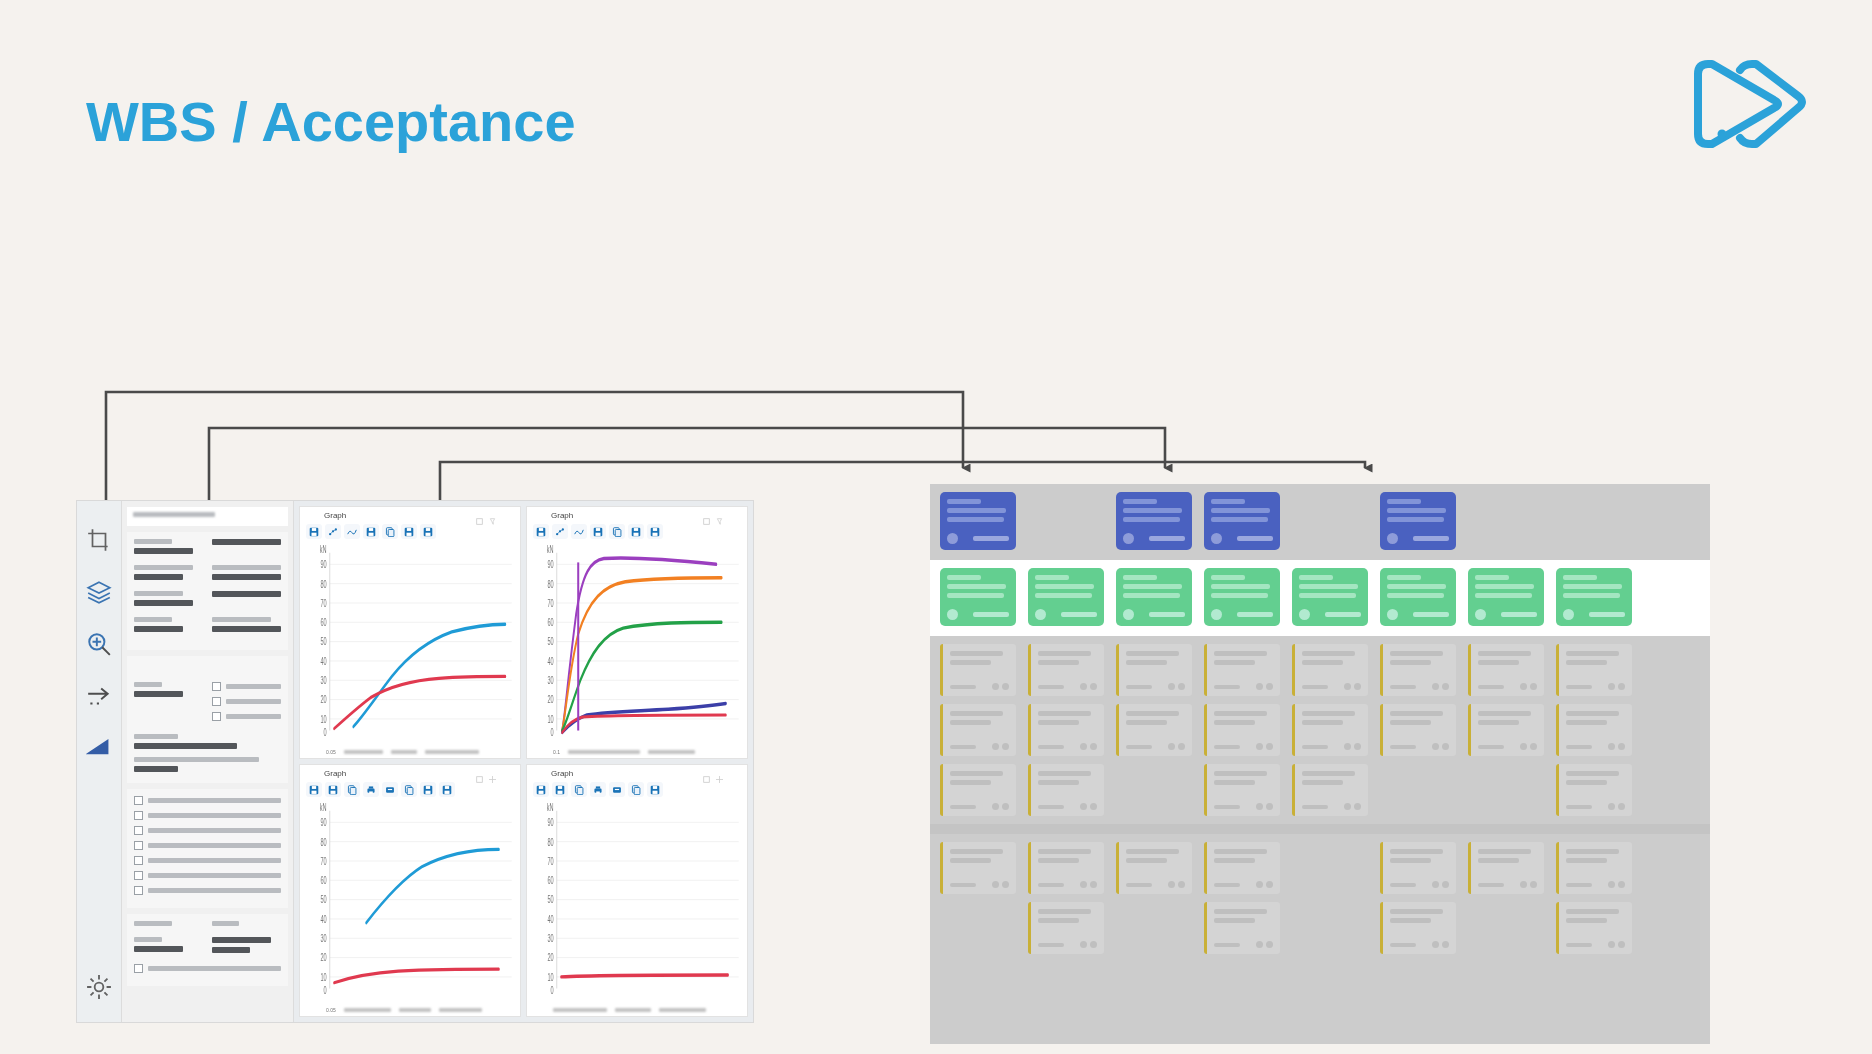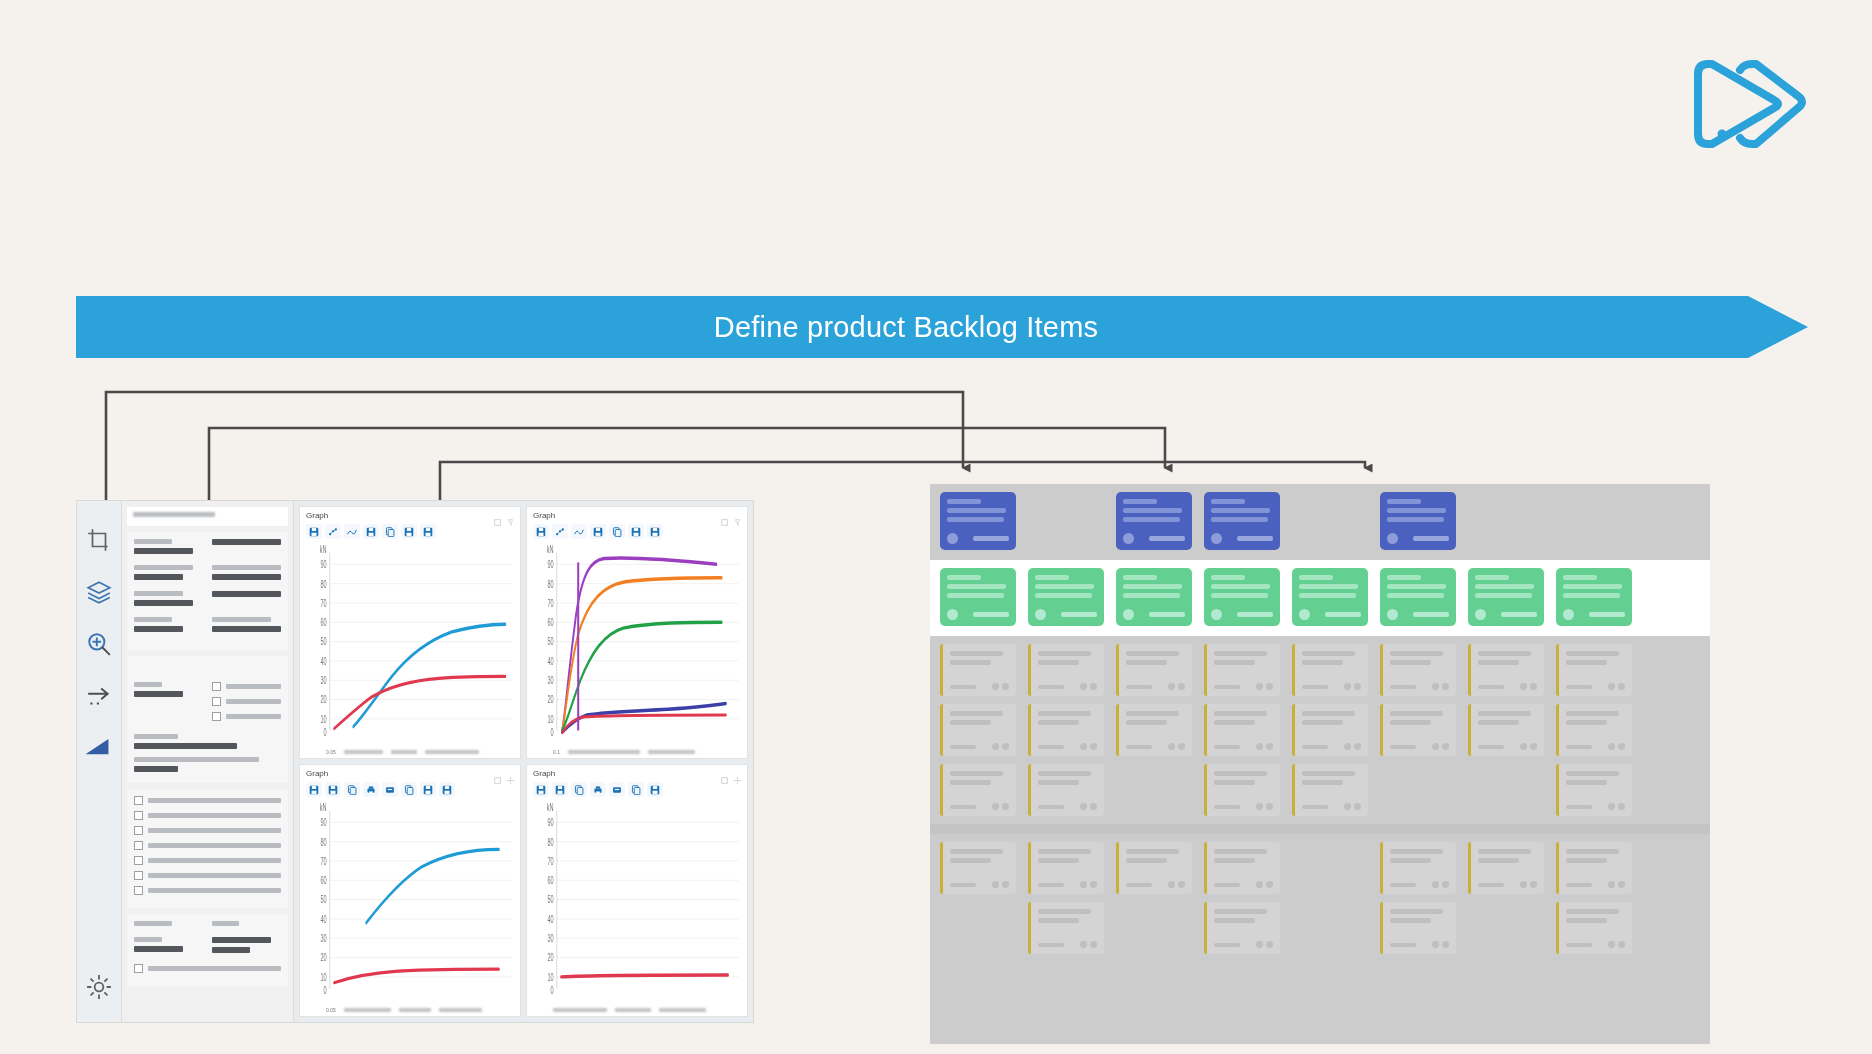--- a/index.html
+++ b/index.html
@@ -74,21 +74,21 @@
   .bl.w40{width:40%;} .bl.w55{width:55%;} .bl.w70{width:70%;}
   .bl.w85{width:85%;} .bl.w100{width:100%;} .bl.w30{width:30%;}
   .chk-row{display:flex;align-items:center;gap:5px;margin-bottom:6px;}
   .chk{width:7px;height:7px;border:1px solid #9aa0a6;background:#fff;flex:0 0 7px;}
   .chk-lbl{height:5px;background:#b9bcc0;border-radius:1px;flex:1;filter:blur(0.7px);}
 
   .app-main{flex:1;background:#e9ecef;padding:5px;box-sizing:border-box;
     display:grid;grid-template-columns:1fr 1fr;grid-template-rows:1fr 1fr;gap:5px;}
 
   .graph-panel{background:#fff;border:1px solid #e2e2e2;display:flex;flex-direction:column;overflow:hidden;}
-  .gp-head{display:flex;align-items:center;justify-content:space-between;padding:4px 6px 2px;}
+  .gp-head{display:flex;align-items:flex-start;justify-content:space-between;padding:4px 24px 2px;}
   .gp-title{font-size:8px;color:#444;}
   .gp-headicons{display:flex;gap:6px;}
   .gp-hi{width:7px;height:7px;opacity:.5;}
   .gp-toolbar{display:flex;gap:3px;padding:2px 6px 4px;flex-wrap:nowrap;}
   .tb-btn{width:16px;height:15px;border-radius:3px;background:#f4f7fb;
     display:flex;align-items:center;justify-content:center;flex:0 0 16px;}
   .plot{flex:1;position:relative;padding:2px 4px 2px 2px;}
   .plot svg{width:100%;height:100%;display:block;}
   .xaxis-blur{height:7px;margin:0 14px 3px 26px;display:flex;align-items:center;gap:8px;}
   .xb{height:4px;background:#c3c3c3;border-radius:1px;filter:blur(1.1px);}
@@ -128,36 +128,31 @@
   .story-grid{display:grid;grid-template-columns:repeat(8,76px);gap:12px;padding:8px 10px;}
   .story-band{background:#cccccc;}
   .story-sep{height:10px;background:#c4c4c4;}
 </style>
 </head>
 <body>
 
 <div class="slide">
 
   <div class="title-wrap">
+    <div class="title-sub">WBS / Acceptance</div>
   </div>
 
   <div class="logo">
     <svg viewBox="0 0 128 108" width="128" height="108" aria-hidden="true">
       <path d="M16 26 Q16 16 26 16 L30 16 L92 52 Q100 56 92 60 L30 96 L26 96 Q16 96 16 86 Z" fill="none" stroke="#2ba2d9" stroke-width="8" stroke-linejoin="round" stroke-linecap="round"></path>
       <path d="M58 22 Q62 16 70 16 L74 16 L116 48 Q124 54 116 60 L74 96 L70 96 Q62 96 58 90" fill="none" stroke="#2ba2d9" stroke-width="8" stroke-linejoin="round" stroke-linecap="round"></path>
       <circle cx="40" cy="86" r="4.5" fill="#2ba2d9"></circle>
     </svg>
   </div>
 
-  <div class="banner">
-    <svg viewBox="0 0 1732 62" width="1732" height="62" preserveAspectRatio="none" aria-hidden="true">
-      <polygon points="0,0 1672,0 1732,31 1672,62 0,62" fill="#2ba2d9"></polygon>
-    </svg>
-    <div class="banner-label">Define product Backlog Items</div>
-  </div>
 
   <svg class="connectors" viewBox="0 0 1872 190" width="1872" height="190" aria-hidden="true">
     <defs>
       <marker id="ah" markerWidth="9" markerHeight="9" refX="4.5" refY="7.5" orient="auto" markerUnits="userSpaceOnUse">
         <path d="M0,0 L9,0 L4.5,9 Z" fill="#4a4a4a"></path>
       </marker>
     </defs>
     <path d="M106,190 L106,82 L963,82 L963,158" fill="none" stroke="#4a4a4a" stroke-width="2.6" marker-end="url(#ah)"></path>
     <path d="M209,190 L209,118 L1165,118 L1165,158" fill="none" stroke="#4a4a4a" stroke-width="2.6" marker-end="url(#ah)"></path>
     <path d="M440,190 L440,152 L1365,152 L1365,158" fill="none" stroke="#4a4a4a" stroke-width="2.6" marker-end="url(#ah)"></path>

